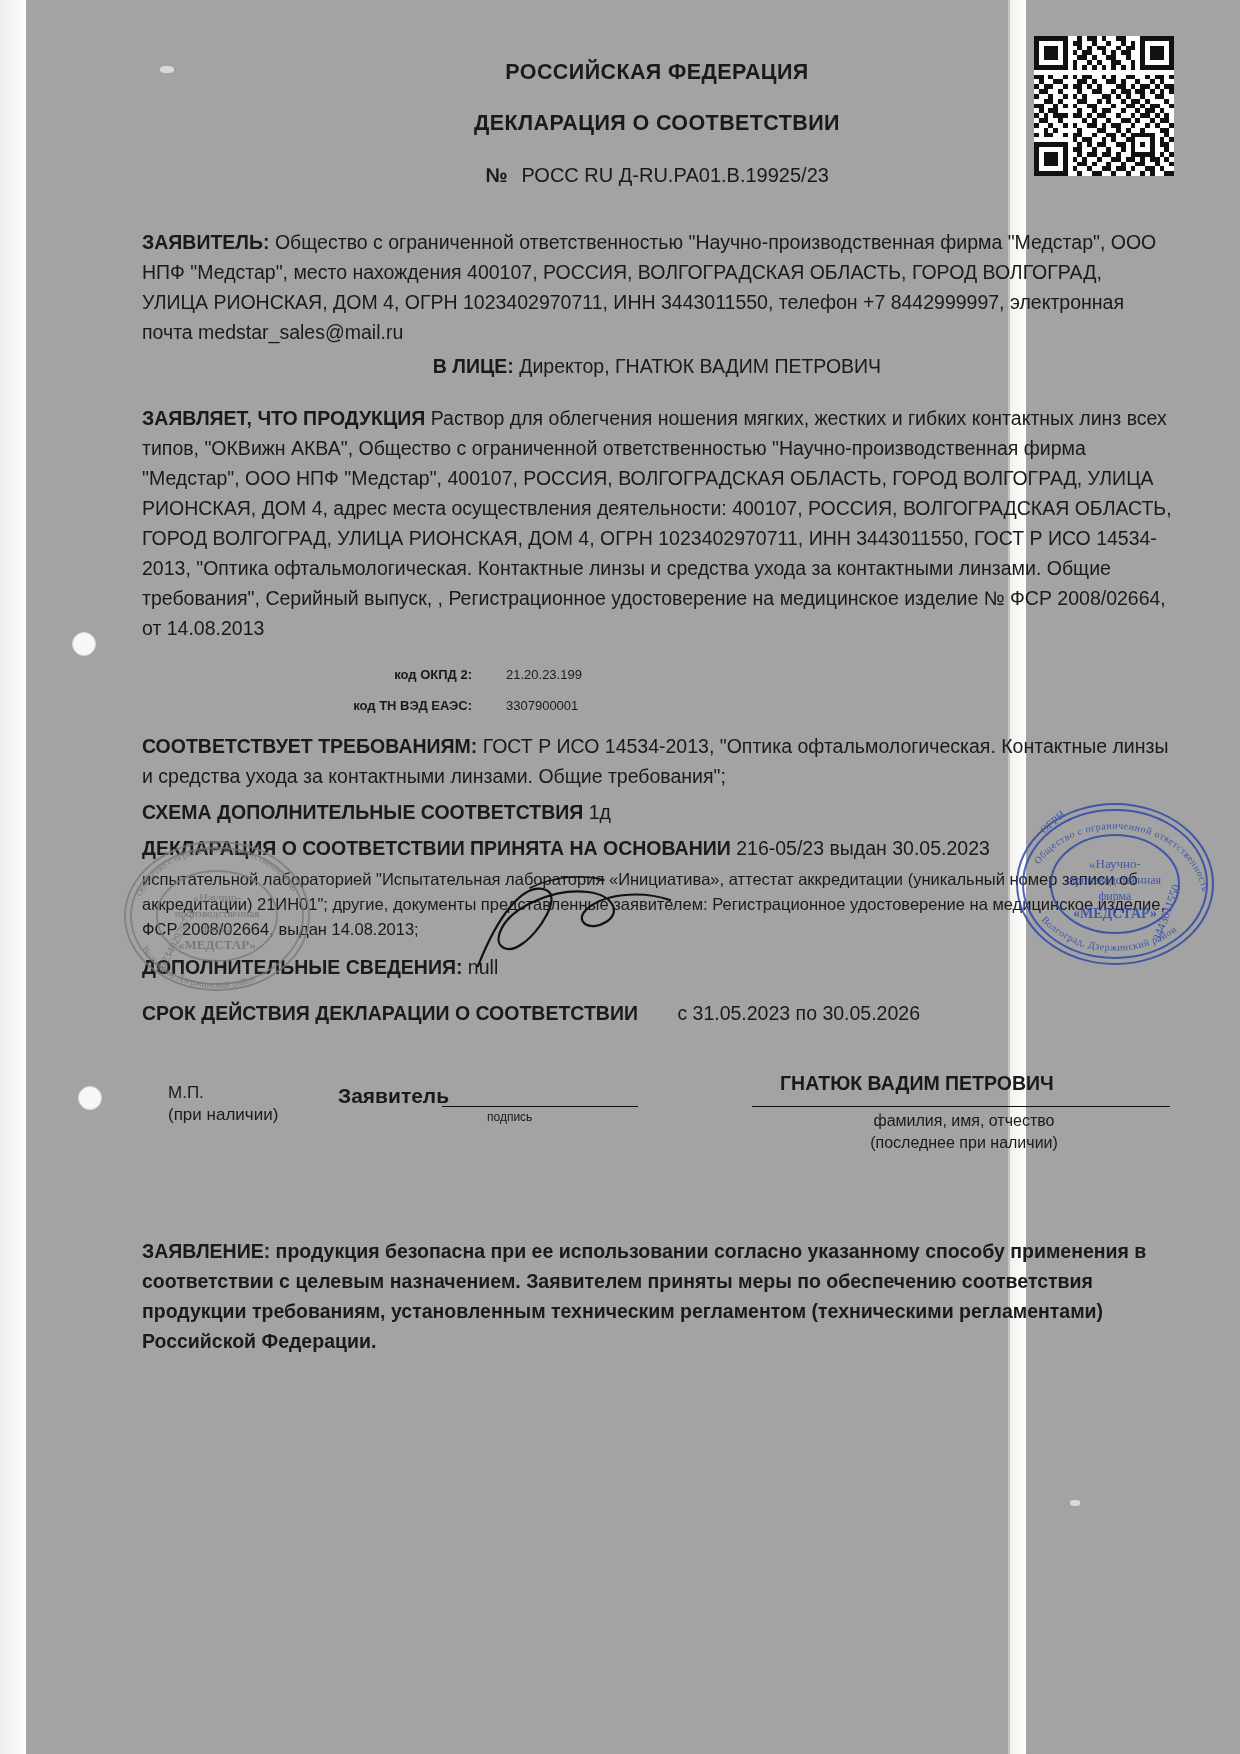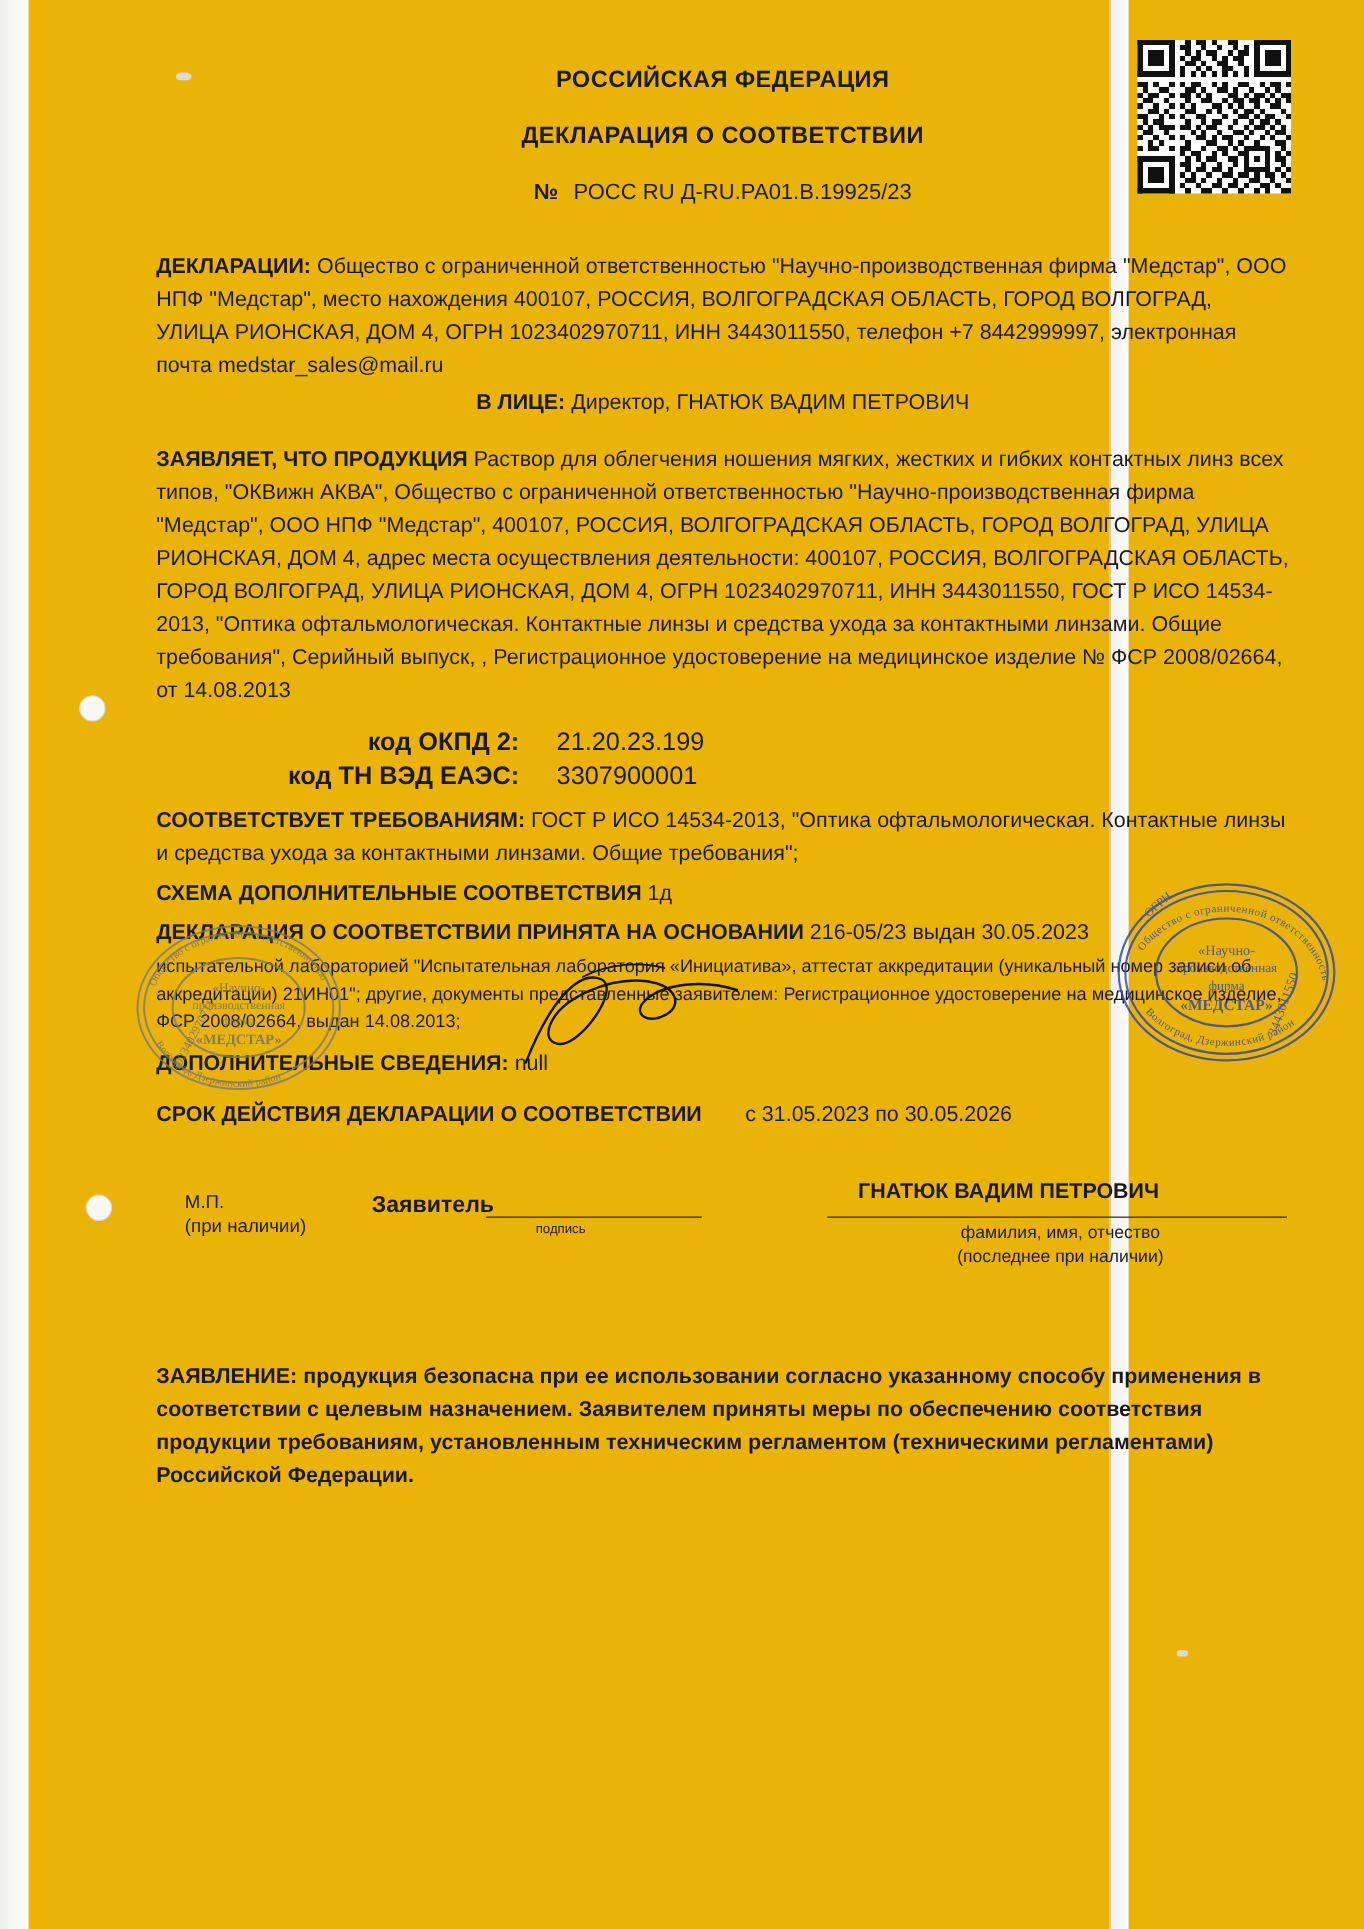--- a/index.html
+++ b/index.html
@@ -11,21 +11,21 @@
     width: 1240px;
     height: 1754px;
     position: relative;
     font-family: "Liberation Sans", sans-serif;
     color: #1a1a1a;
     overflow: hidden;
   }
   .page {
     position: absolute;
     inset: 0;
-    background: #eab308;
+    background: #a3a3a3;
     padding-left: 28px;
   }
   
   .scan-edge-left {
     position: absolute;
     left: 0; top: 0; bottom: 0; width: 26px;
     background: linear-gradient(90deg, #efefed 0%, #fdfdfc 100%);
   }
   .scan-fold {
     position: absolute;
@@ -94,21 +94,21 @@
     font-size: 19.5px;
     line-height: 30px;
     text-align: left;
     margin-bottom: 16px;
   }
   .lbl { font-weight: bold; }
   .block-gap { margin-top: 22px; }
 
   .codes {
     margin: 6px 0 10px 0;
-    font-size: 23px;
+    font-size: 13px;
     line-height: 31px;
   }
   .code-row {
     display: flex;
     justify-content: flex-start;
   }
   .code-label {
     font-weight: bold;
     width: 330px;
     text-align: right;
@@ -476,21 +476,21 @@
 
   <div class="content">
 
     <div class="center t-head1">РОССИЙСКАЯ ФЕДЕРАЦИЯ</div>
     <div class="center t-head2">ДЕКЛАРАЦИЯ О СООТВЕТСТВИИ</div>
     <div class="center t-number">
       <span class="no">№</span><span>РОСС RU Д-RU.РА01.В.19925/23</span>
     </div>
 
     <div class="para">
-      <span class="lbl">ДЕКЛАРАЦИИ:</span>
+      <span class="lbl">ЗАЯВИТЕЛЬ:</span>
       <span>Общество с ограниченной ответственностью "Научно-производственная фирма "Медстар", ООО НПФ "Медстар", место нахождения 400107, РОССИЯ, ВОЛГОГРАДСКАЯ ОБЛАСТЬ, ГОРОД ВОЛГОГРАД, УЛИЦА РИОНСКАЯ, ДОМ 4, ОГРН 1023402970711, ИНН 3443011550, телефон +7 8442999997, электронная почта medstar_sales@mail.ru</span>
     </div>
     <div class="para" style="margin-top:-12px;text-align:center;">
       <span class="lbl">В ЛИЦЕ:</span>
       <span>Директор, ГНАТЮК ВАДИМ ПЕТРОВИЧ</span>
     </div>
 
     <div class="para block-gap">
       <span class="lbl">ЗАЯВЛЯЕТ, ЧТО ПРОДУКЦИЯ</span>
       <span>Раствор для облегчения ношения мягких, жестких и гибких контактных линз всех типов, "ОКВижн АКВА", Общество с ограниченной ответственностью "Научно-производственная фирма "Медстар", ООО НПФ "Медстар", 400107, РОССИЯ, ВОЛГОГРАДСКАЯ ОБЛАСТЬ, ГОРОД ВОЛГОГРАД, УЛИЦА РИОНСКАЯ, ДОМ 4, адрес места осуществления деятельности: 400107, РОССИЯ, ВОЛГОГРАДСКАЯ ОБЛАСТЬ, ГОРОД ВОЛГОГРАД, УЛИЦА РИОНСКАЯ, ДОМ 4, ОГРН 1023402970711, ИНН 3443011550, ГОСТ Р ИСО 14534-2013, "Оптика офтальмологическая. Контактные линзы и средства ухода за контактными линзами. Общие требования", Серийный выпуск, , Регистрационное удостоверение на медицинское изделие № ФСР 2008/02664, от 14.08.2013</span>

